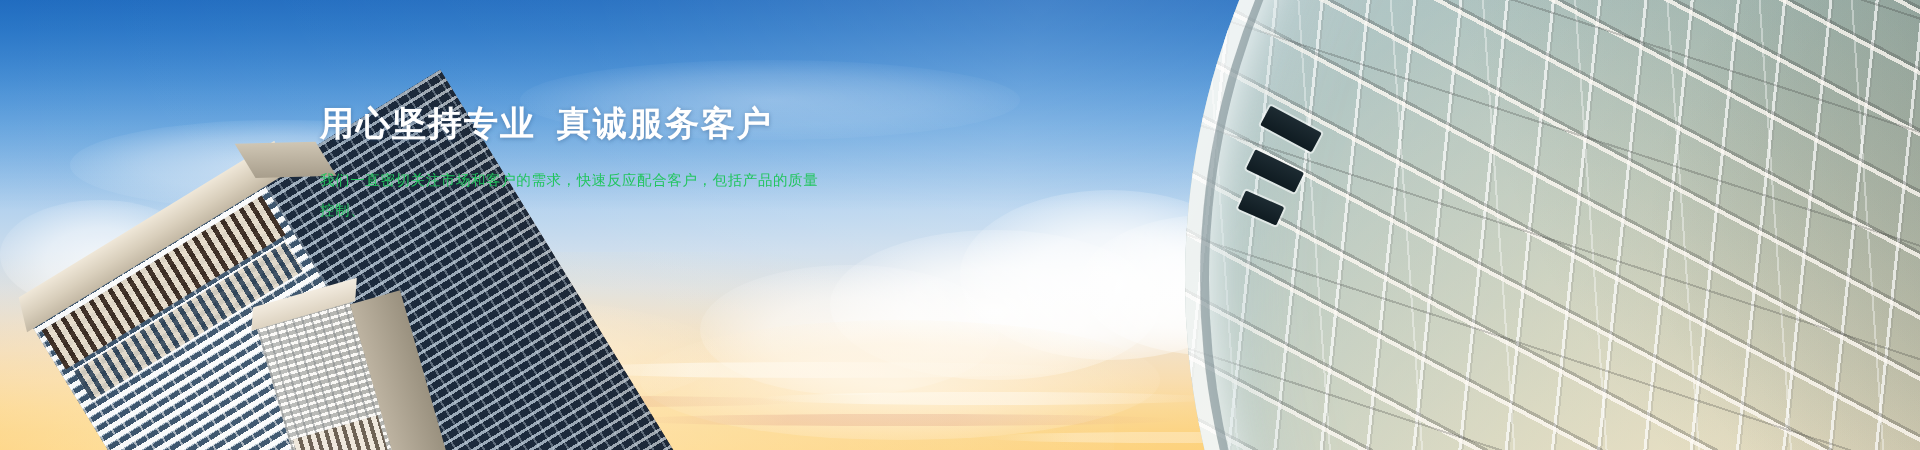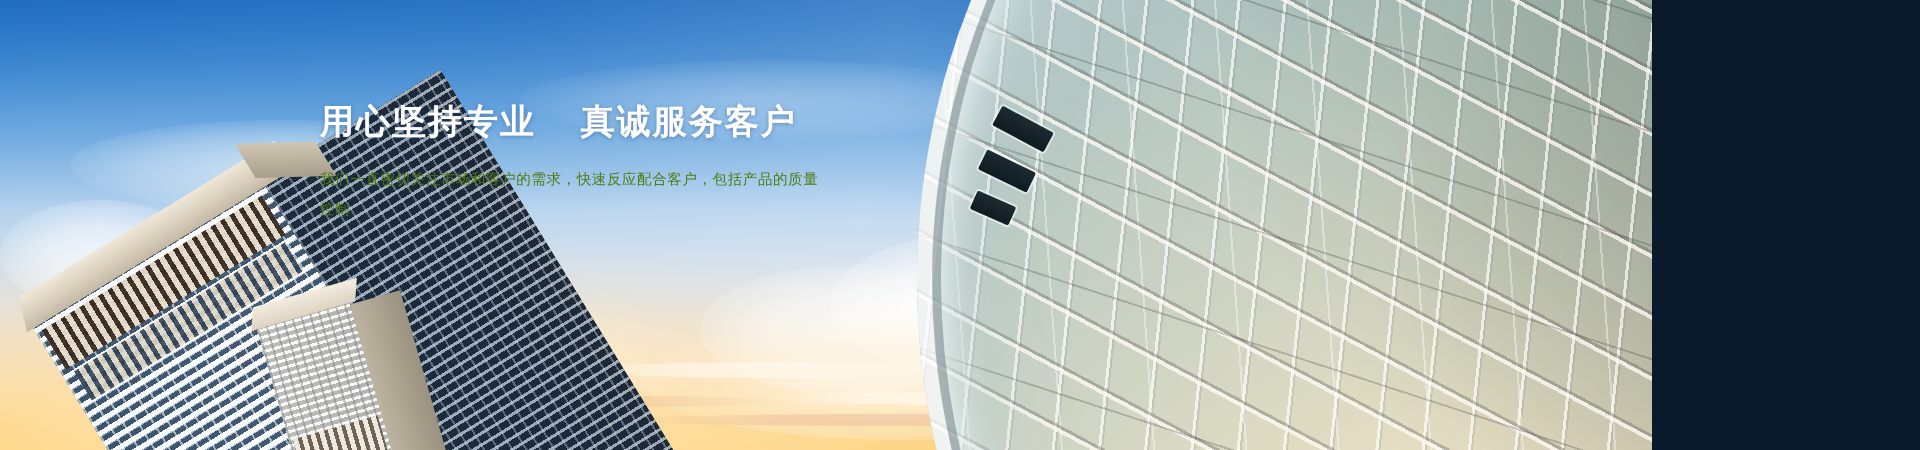--- a/index.html
+++ b/index.html
@@ -1,22 +1,22 @@
 <!DOCTYPE html>
 <html lang="zh"><head>
 <meta charset="utf-8">
 <title>Banner</title>
 <style>
   html,body{margin:0;padding:0;background:#0b1a2a;}
   *{box-sizing:border-box;}
   .stage{
     position:relative;
-    width:1652px;height:450px;
+    width:1920px;height:450px;
     overflow:hidden;
-    font-family:Liberation Mono, monospace;
+    font-family:Liberation Serif, serif;
   }
 
   
   .sky{
     position:absolute;inset:0;
     background:
       linear-gradient(to bottom,
         #2f7fd4 0%,
         #3e8ddb 7%,
         #5aa0e2 17%,
@@ -311,21 +311,21 @@
     font-weight:bold;
     color:#ffffff;
     letter-spacing:2px;
     text-shadow:0 1px 4px rgba(30,70,120,0.45), 0 0 1px rgba(255,255,255,.6);
     white-space:pre;
   }
   .subcopy{
     margin:22px 0 0 0;
     font-size:14.5px;
     line-height:2.05;
-    color:#4d7c0f;
+    color:#22c55e;
     letter-spacing:.6px;
     max-width:500px;
   }
   .subcopy p{margin:0;}
 </style>
 </head>
 <body>
 
 <div class="stage">
 

